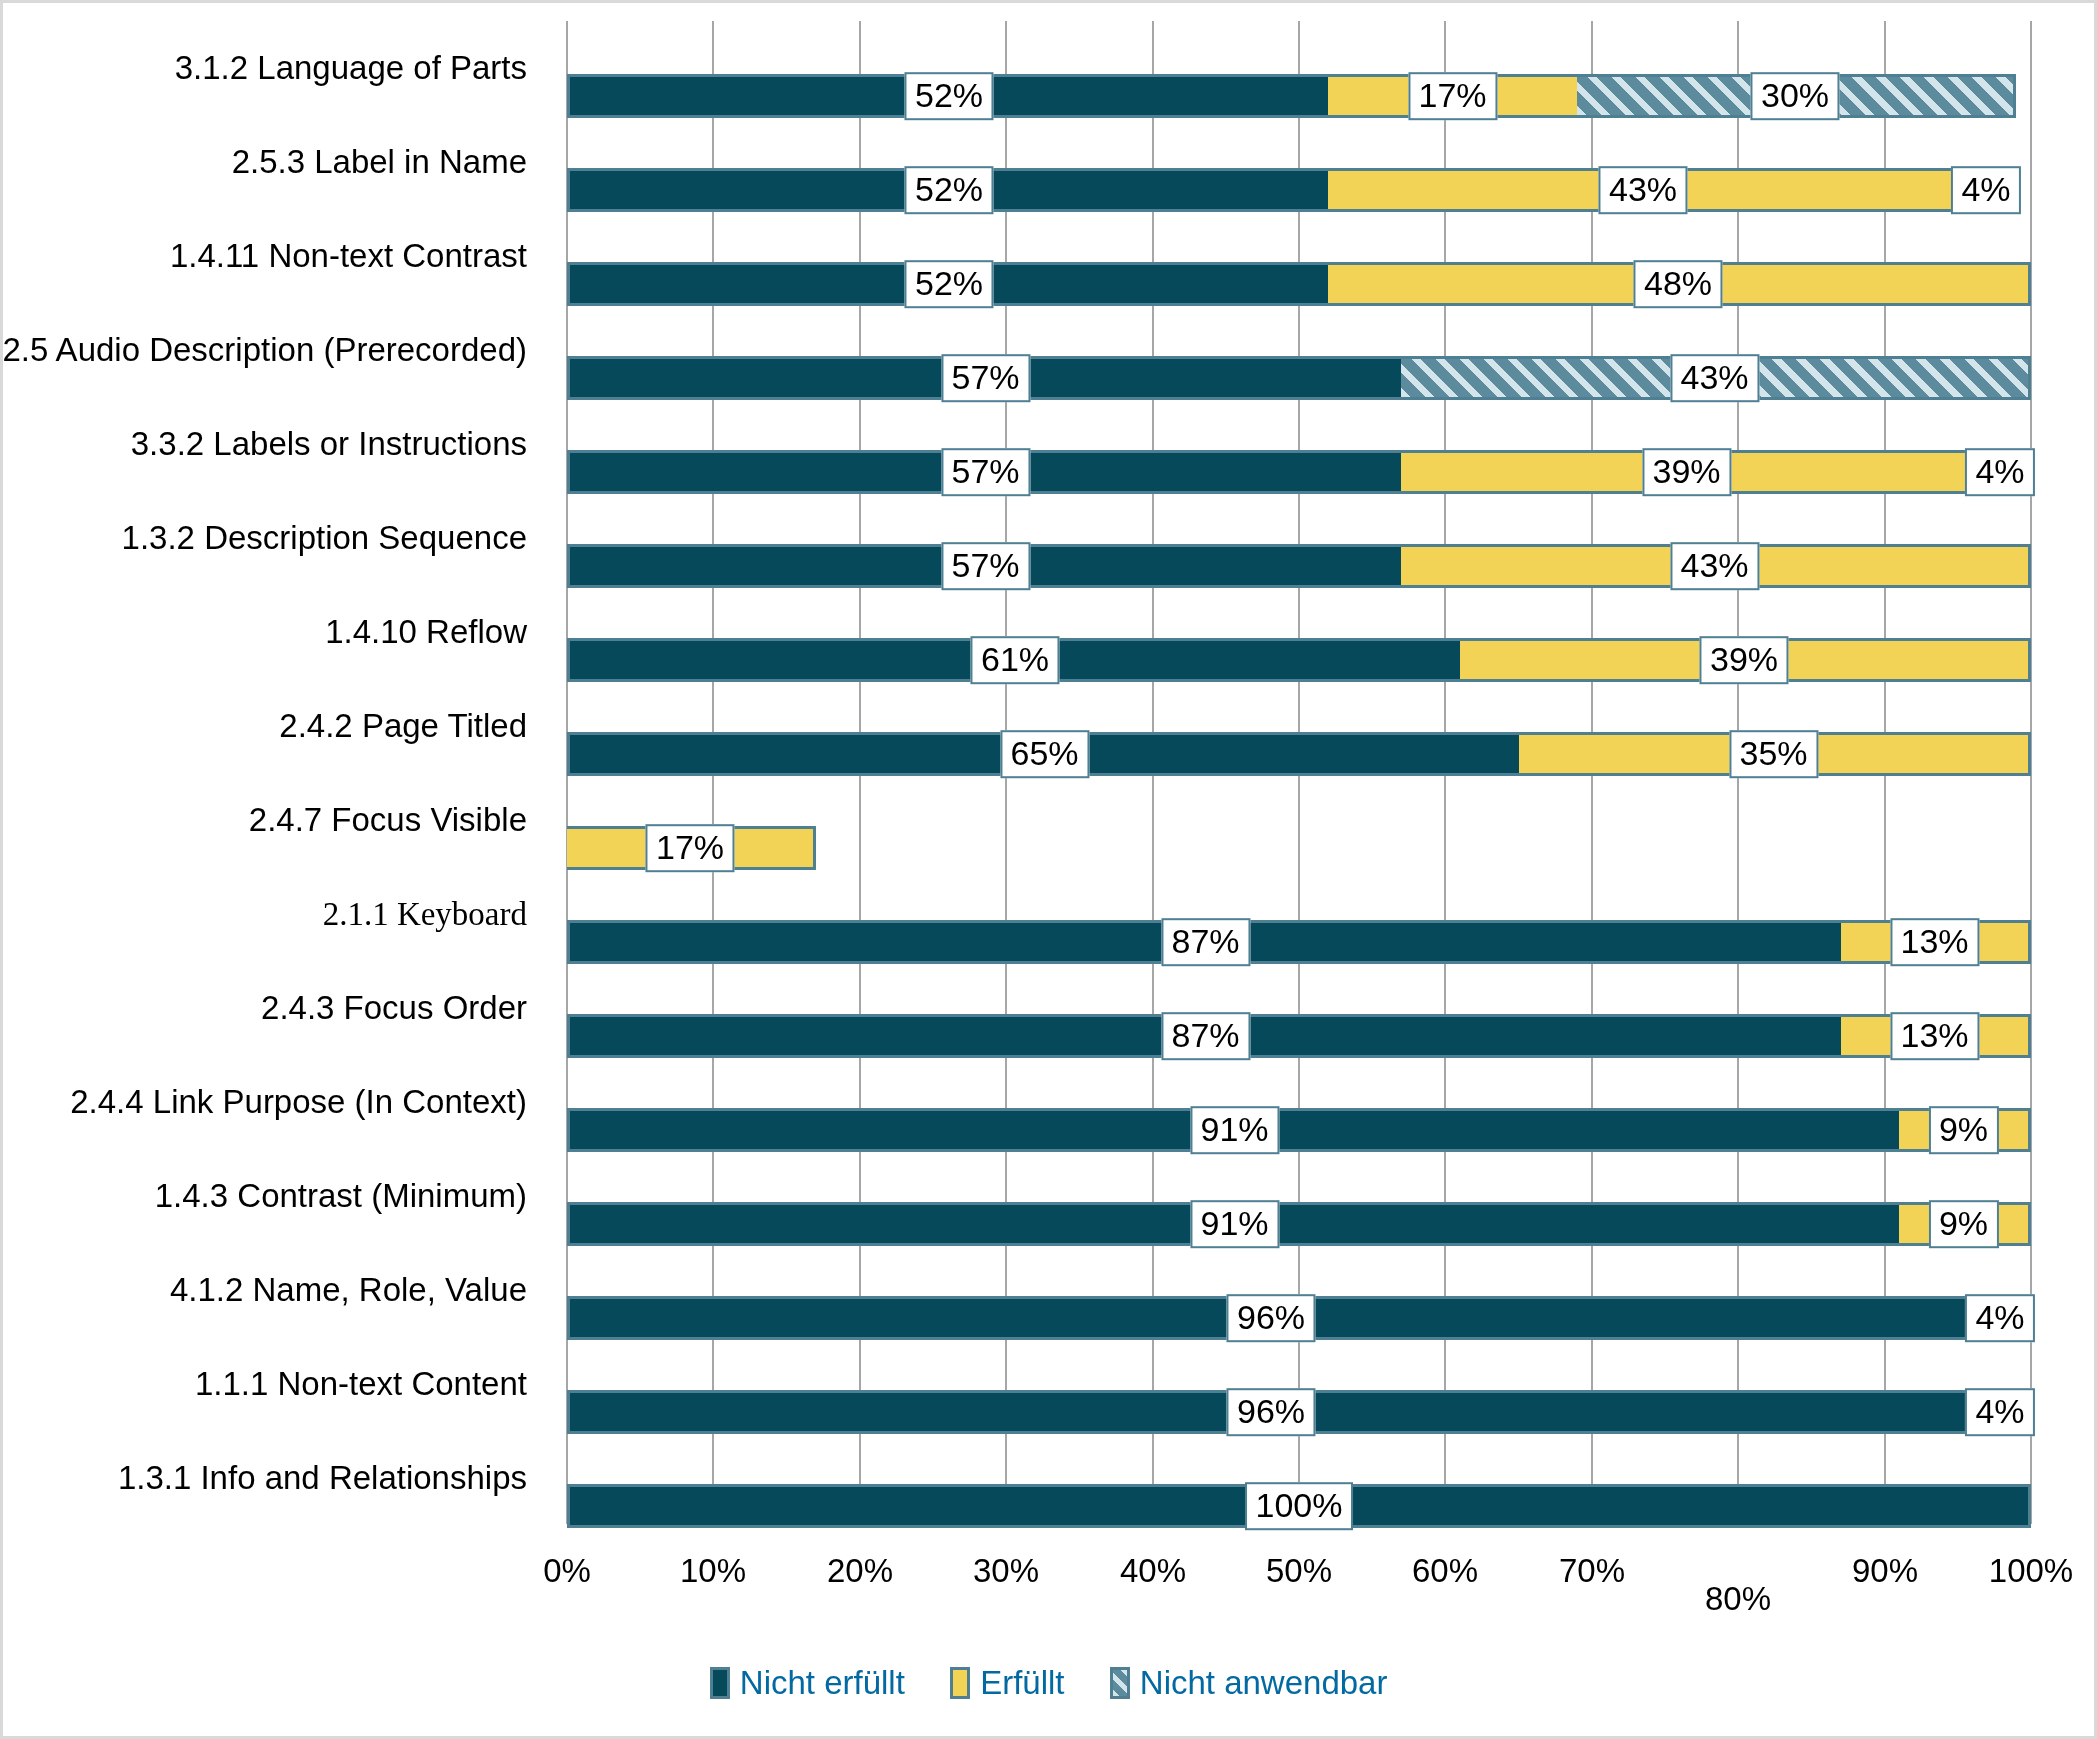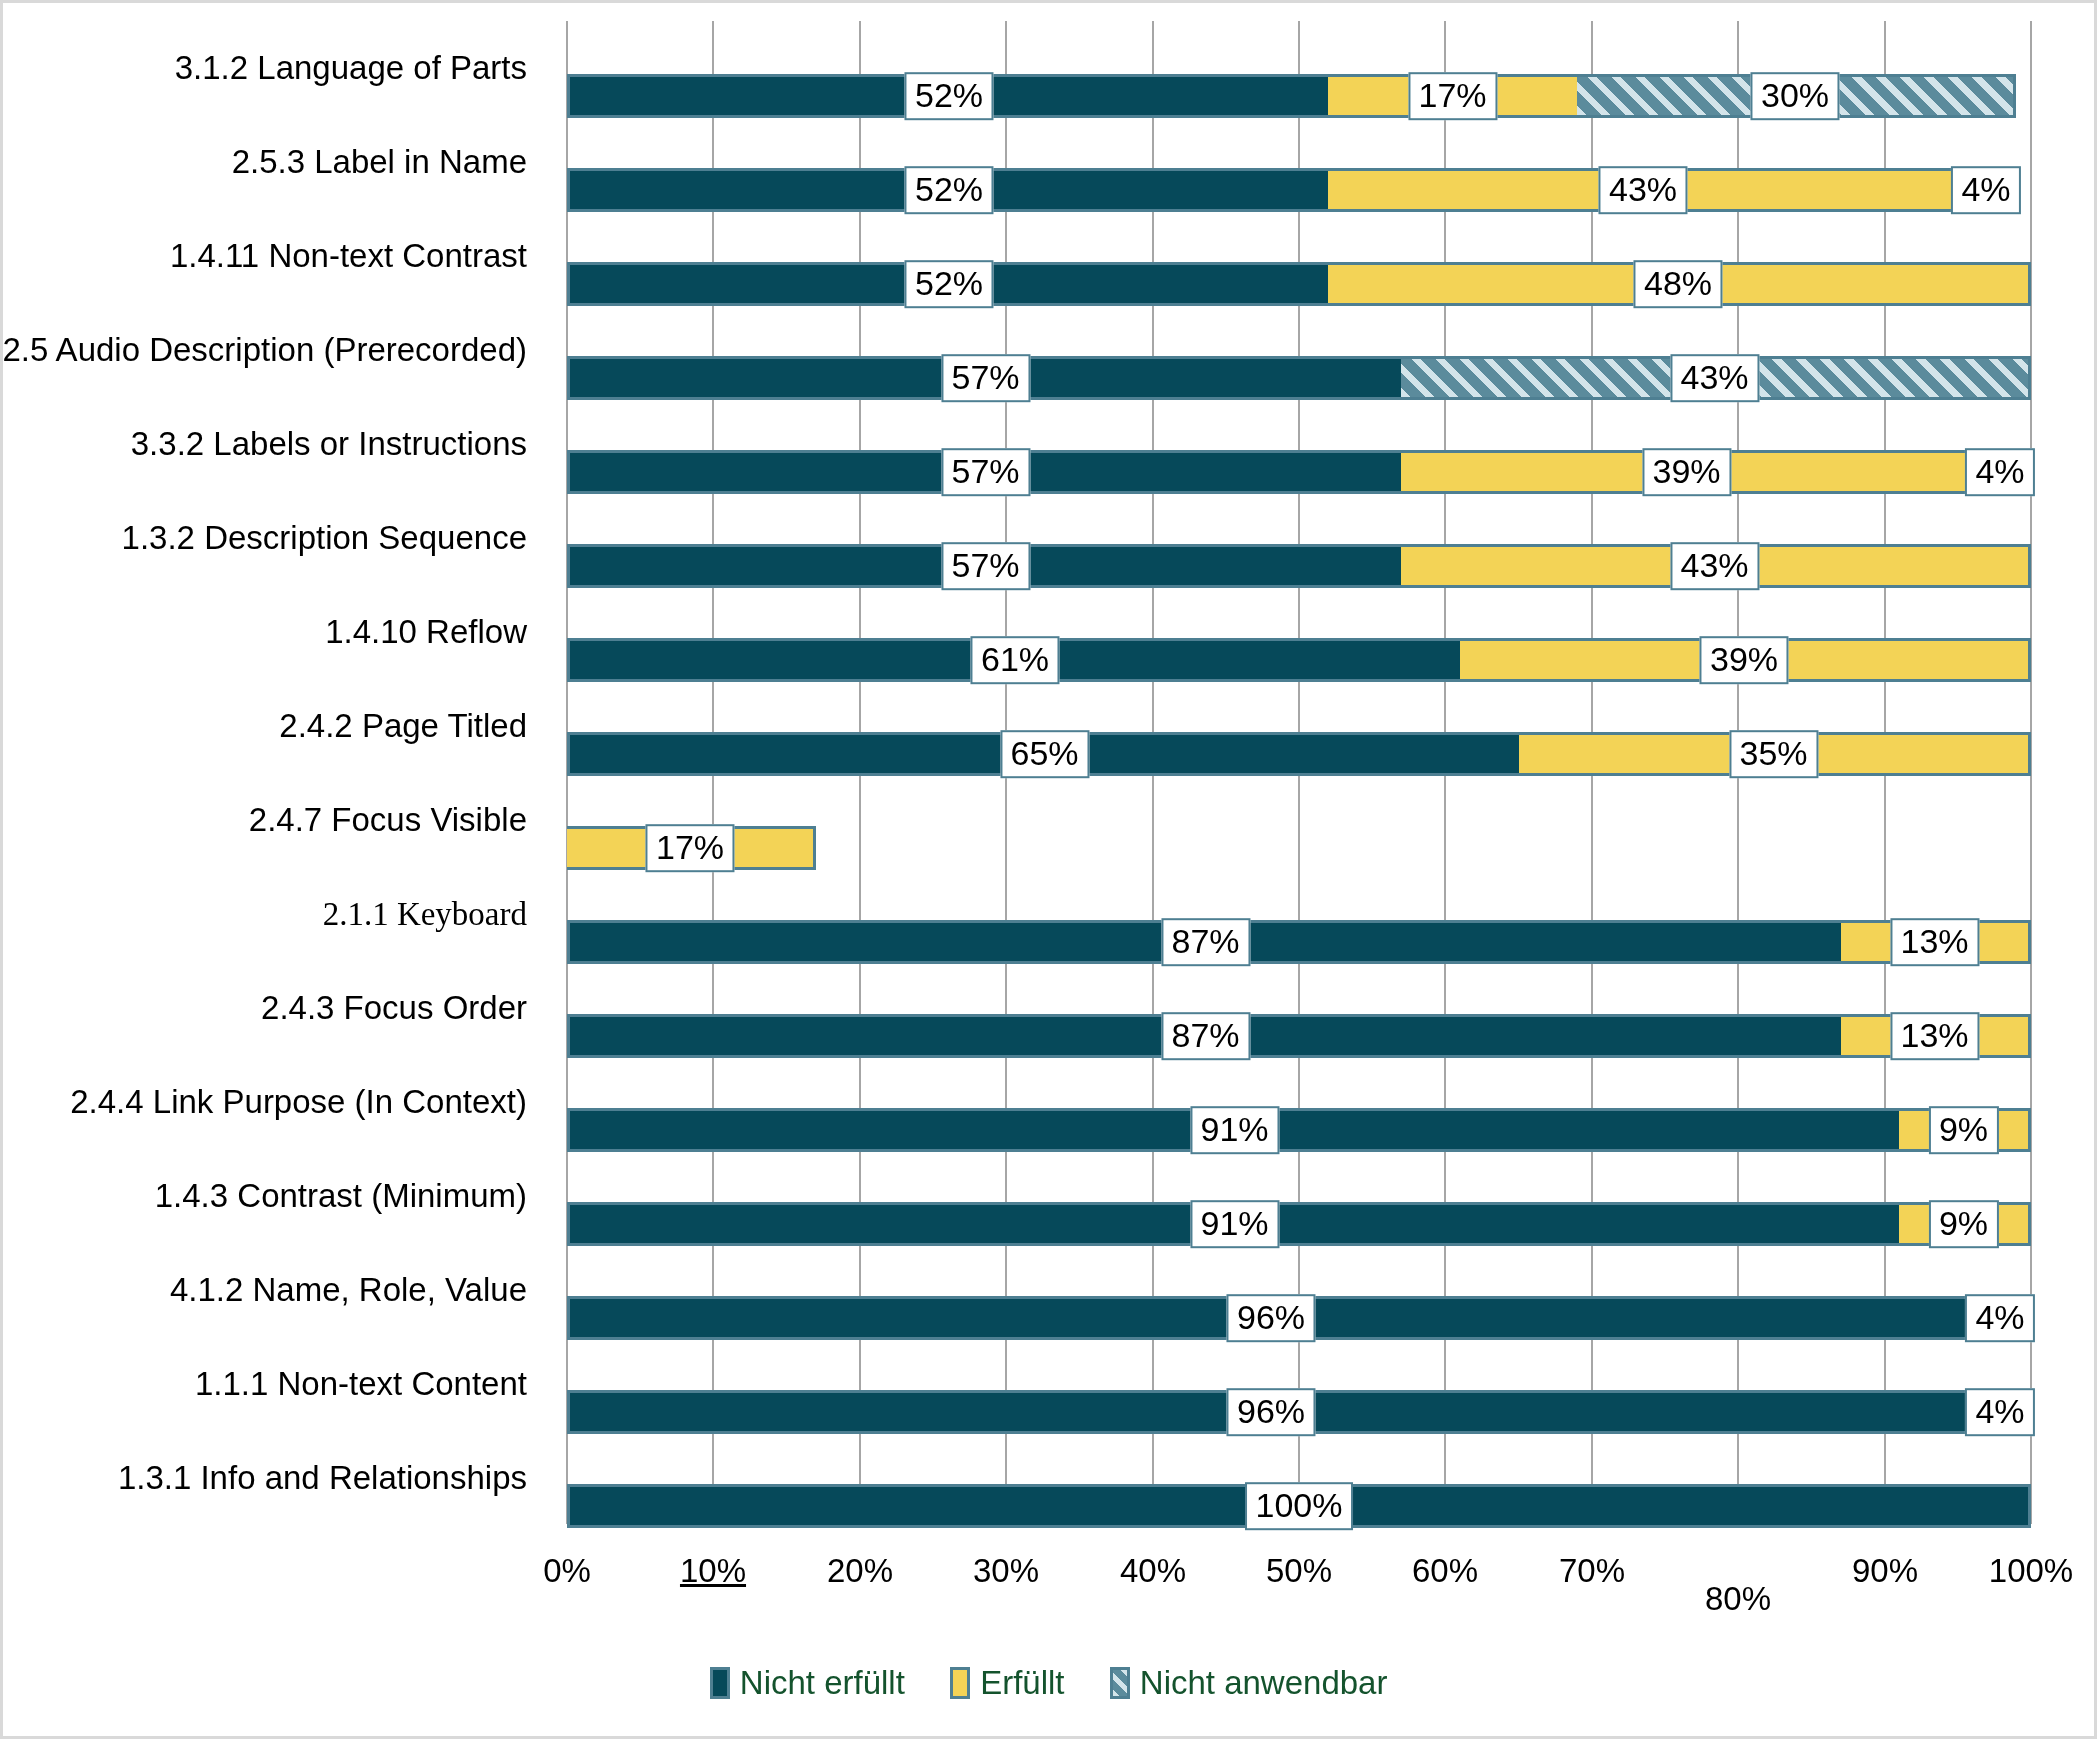--- a/index.html
+++ b/index.html
@@ -168,21 +168,21 @@
     background-color: #5b8b9c;
     background-image: repeating-linear-gradient(
         45deg,
         #d3e4ea 0px,
         #d3e4ea 4.8px,
         #5b8b9c 4.8px,
         #5b8b9c 12px);
   }
   .legend-label {
     font-size: 33px;
-    color: #14532d;
+    color: #0369a1;
     white-space: nowrap;
   }
 </style>
 </head>
 <body>
 
 <div id="chart-root">
 
   <div class="cat-labels">
       <div class="cat-label" style="top: 25px;">3.1.2 Language of Parts</div>
@@ -379,21 +379,21 @@
             <div class="seg nicht-erfuellt first last" style="width: 1464px;">
               <span class="dlabel">100%</span>
             </div>
           </div>
         </div>
       </div>
   </div>
 
   <div class="xaxis">
       <div class="xtick" style="left: 0px;">0%</div>
-      <div class="xtick" style="left: 146px; text-decoration: underline;">10%</div>
+      <div class="xtick" style="left: 146px;">10%</div>
       <div class="xtick" style="left: 293px;">20%</div>
       <div class="xtick" style="left: 439px;">30%</div>
       <div class="xtick" style="left: 586px;">40%</div>
       <div class="xtick" style="left: 732px;">50%</div>
       <div class="xtick" style="left: 878px;">60%</div>
       <div class="xtick" style="left: 1025px;">70%</div>
       <div class="xtick" style="left: 1171px; margin-top: 28px;">80%</div>
       <div class="xtick" style="left: 1318px;">90%</div>
       <div class="xtick" style="left: 1464px;">100%</div>
     </div>

